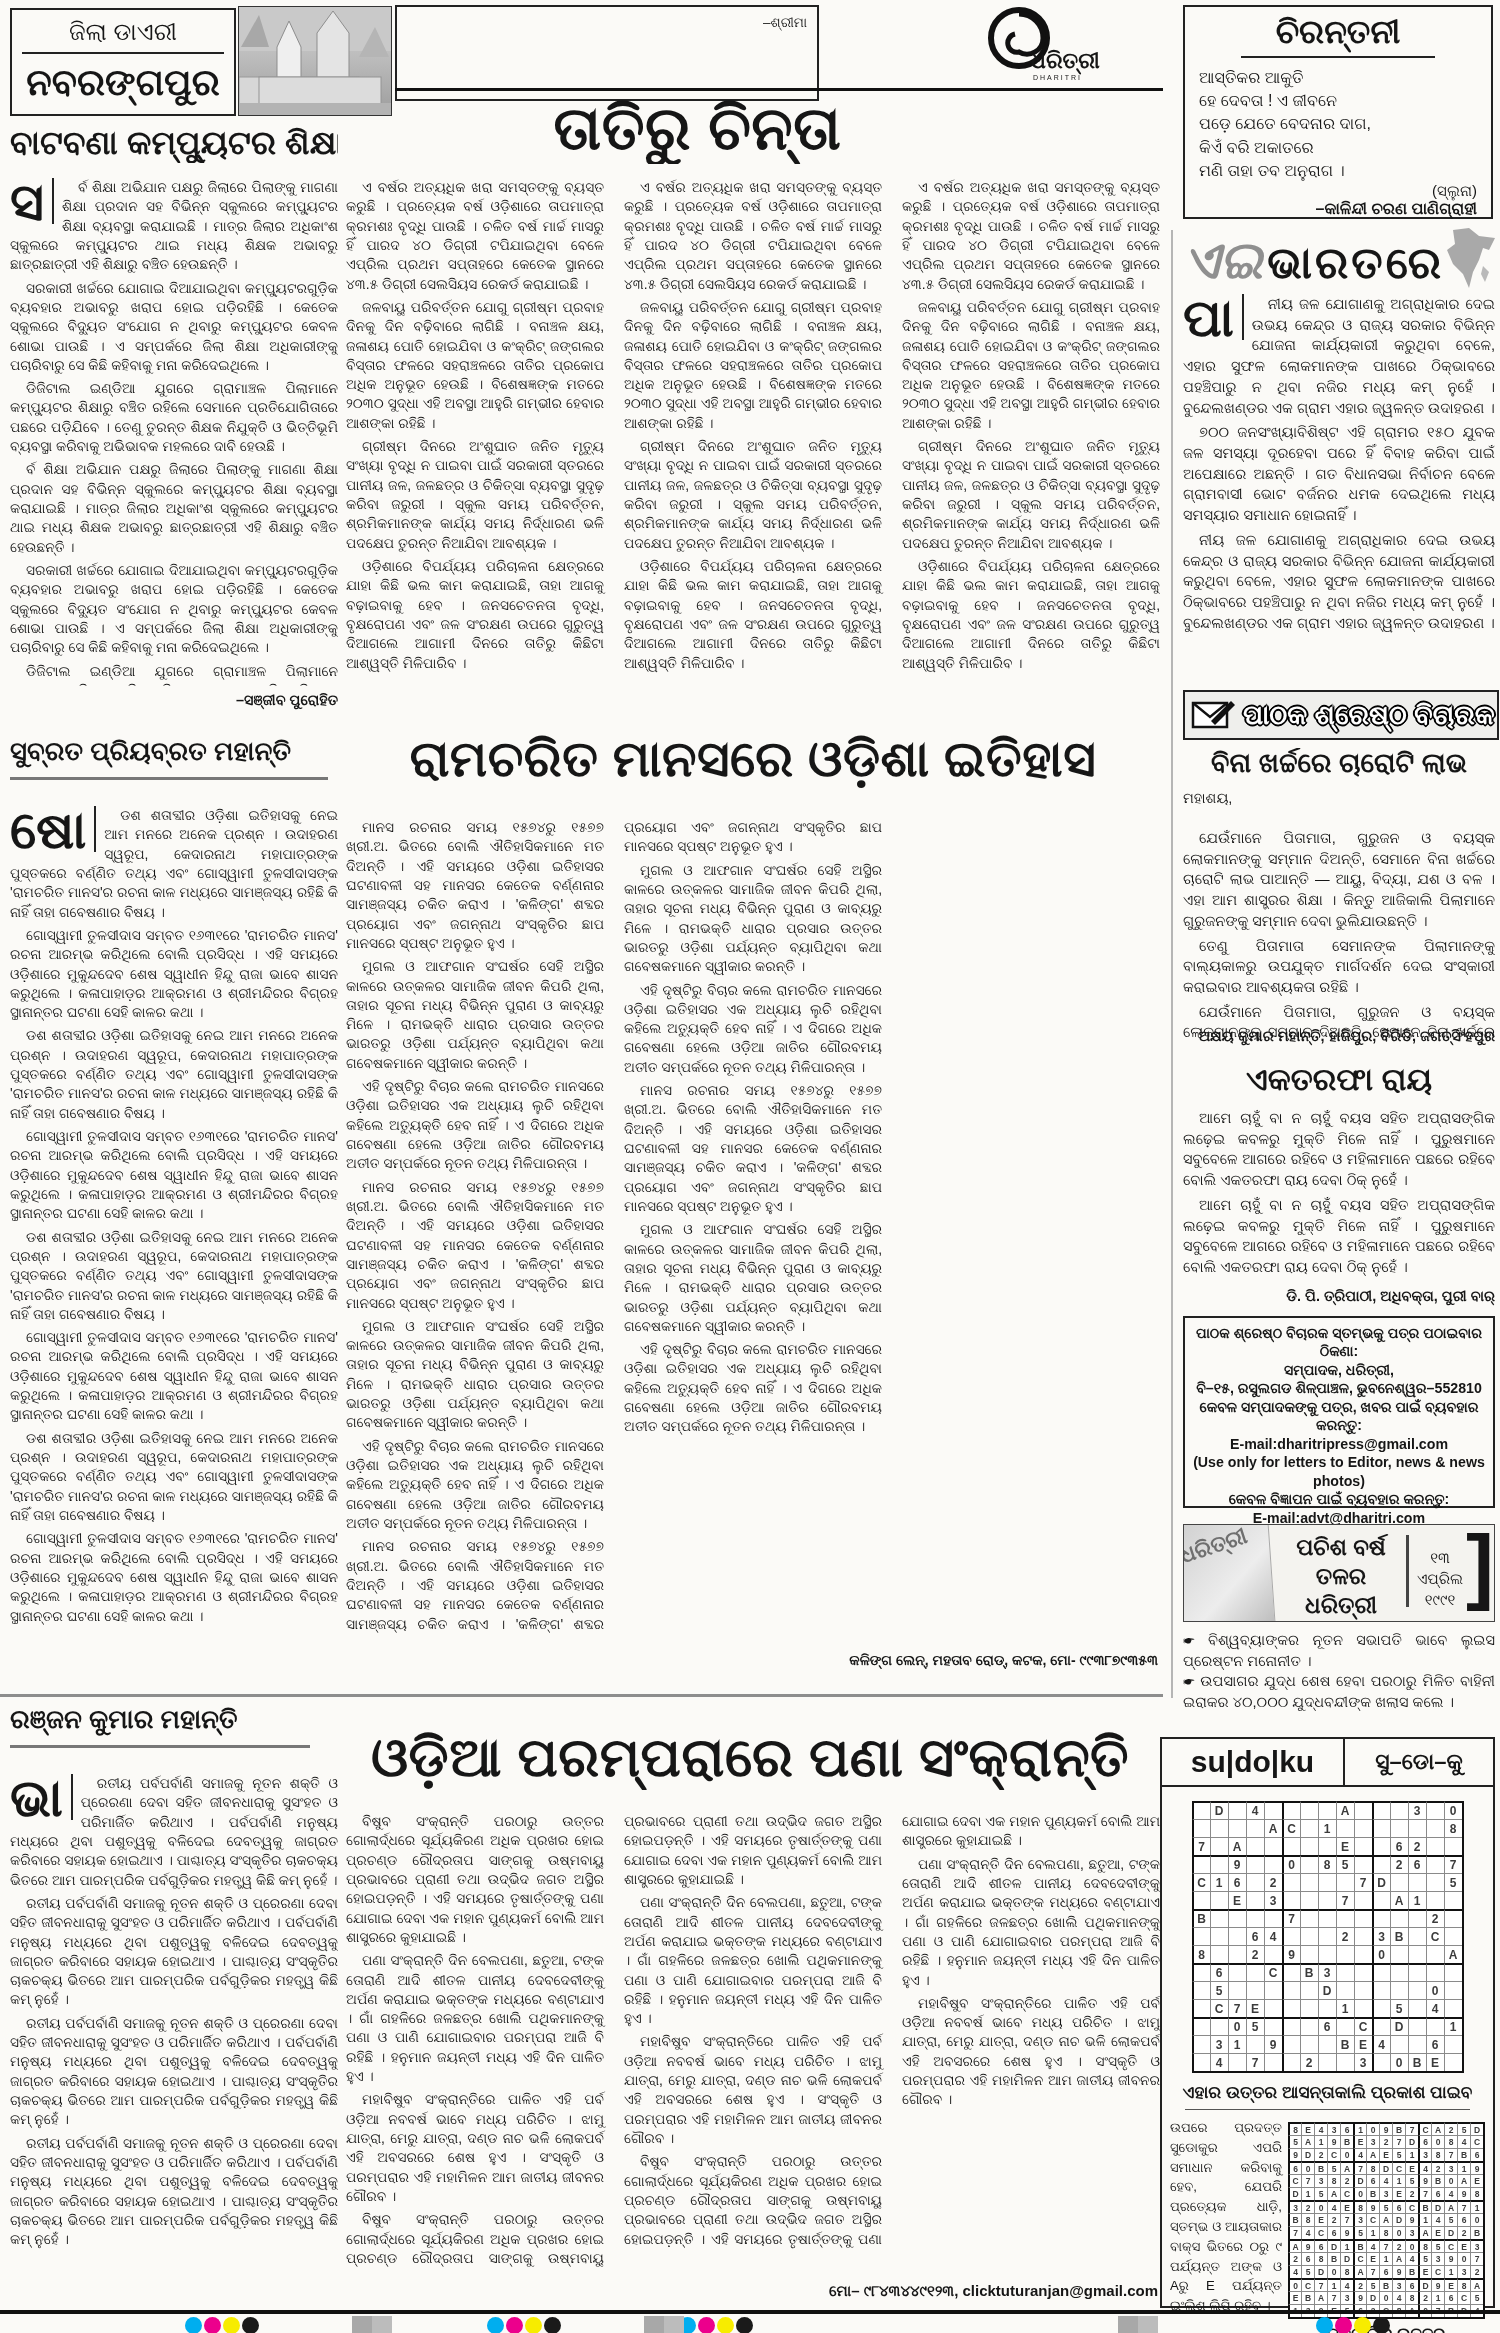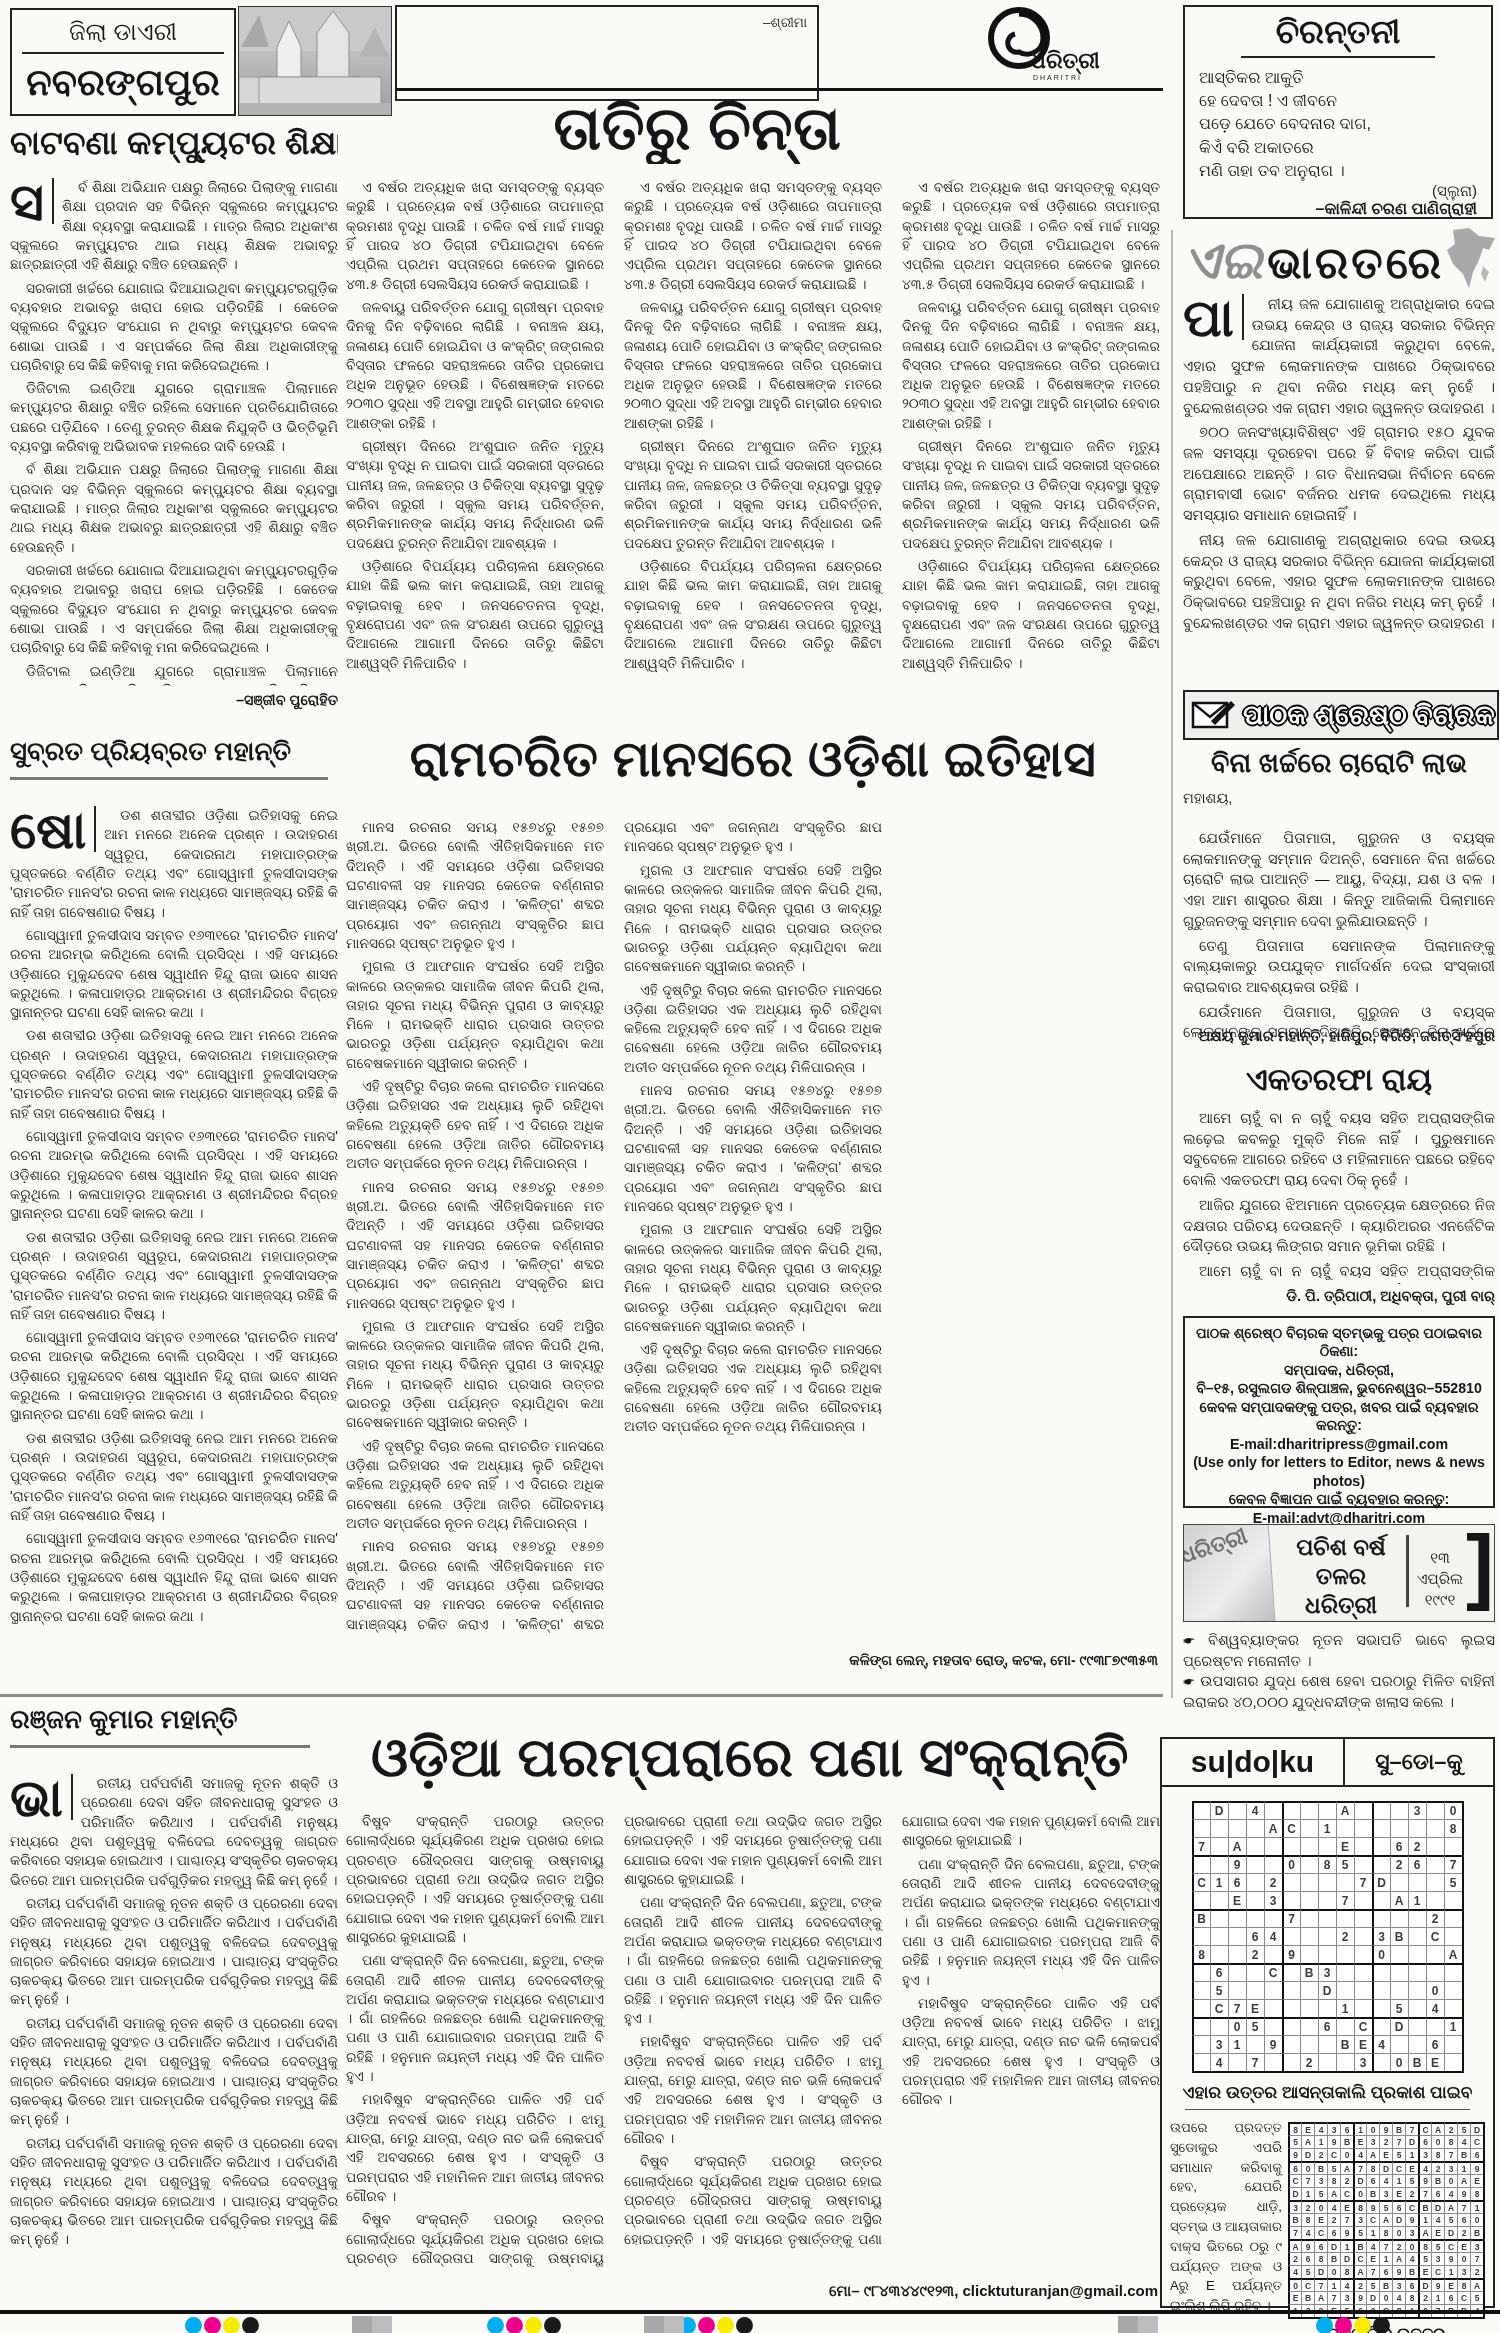--- a/index.html
+++ b/index.html
@@ -207,21 +207,20 @@
   <div class="abs body-md jst ovh" style="left:1183px;top:812px;width:312px;height:212px;margin-top:16px;">
       <p class="bp">ଯେଉଁମାନେ ପିତାମାତା, ଗୁରୁଜନ ଓ ବୟସ୍କ ଲୋକମାନଙ୍କୁ ସମ୍ମାନ ଦିଅନ୍ତି, ସେମାନେ ବିନା ଖର୍ଚ୍ଚରେ ଚାରୋଟି ଲାଭ ପାଆନ୍ତି — ଆୟୁ, ବିଦ୍ୟା, ଯଶ ଓ ବଳ । ଏହା ଆମ ଶାସ୍ତ୍ରର ଶିକ୍ଷା । କିନ୍ତୁ ଆଜିକାଲି ପିଲାମାନେ ଗୁରୁଜନଙ୍କୁ ସମ୍ମାନ ଦେବା ଭୁଲିଯାଉଛନ୍ତି ।</p>
       <p class="bp">ତେଣୁ ପିତାମାତା ସେମାନଙ୍କ ପିଲାମାନଙ୍କୁ ବାଲ୍ୟକାଳରୁ ଉପଯୁକ୍ତ ମାର୍ଗଦର୍ଶନ ଦେଇ ସଂସ୍କାରୀ କରାଇବାର ଆବଶ୍ୟକତା ରହିଛି ।</p>
       <p class="bp">ଯେଉଁମାନେ ପିତାମାତା, ଗୁରୁଜନ ଓ ବୟସ୍କ ଲୋକମାନଙ୍କୁ ସମ୍ମାନ ଦିଅନ୍ତି, ସେମାନେ ବିନା ଖର୍ଚ୍ଚରେ ଚାରୋଟି ଲାଭ ପାଆନ୍ତି — ଆୟୁ, ବିଦ୍ୟା, ଯଶ ଓ ବଳ । ଏହା ଆମ ଶାସ୍ତ୍ରର ଶିକ୍ଷା । କିନ୍ତୁ ଆଜିକାଲି ପିଲାମାନେ ଗୁରୁଜନଙ୍କୁ ସମ୍ମାନ ଦେବା ଭୁଲିଯାଉଛନ୍ତି ।</p>
     </div>
   <div class="abs sign" style="left:1183px;top:1028px;width:312px;">ଅକ୍ଷୟ କୁମାର ମହାନ୍ତି, ହାଜିପୁର, ବିରିଡି, ଜଗତ୍‌ସିଂହପୁର</div>
 
   <div class="abs ctr" style="left:1183px;top:1062px;width:312px;font-size:31px;font-weight:bold;white-space:nowrap;overflow:hidden;">ଏକତରଫା ରାୟ</div>
   <div class="abs body-md jst ovh" style="left:1183px;top:1108px;width:312px;height:176px;">
       <p class="bp">ଆମେ ଚାହୁଁ ବା ନ ଚାହୁଁ ବୟସ ସହିତ ଅପ୍ରାସଙ୍ଗିକ ଲଢ଼େଇ କବଳରୁ ମୁକ୍ତି ମିଳେ ନାହିଁ । ପୁରୁଷମାନେ ସବୁବେଳେ ଆଗରେ ରହିବେ ଓ ମହିଳାମାନେ ପଛରେ ରହିବେ ବୋଲି ଏକତରଫା ରାୟ ଦେବା ଠିକ୍ ନୁହେଁ ।</p>
-      <p class="bp">ଆଜିର ଯୁଗରେ ଝିଅମାନେ ପ୍ରତ୍ୟେକ କ୍ଷେତ୍ରରେ ନିଜ ଦକ୍ଷତାର ପରିଚୟ ଦେଉଛନ୍ତି । କ୍ୟାରିଅରର ଏନର୍ଜେଟିକ ଦୌଡ଼ରେ ଉଭୟ ଲିଙ୍ଗର ସମାନ ଭୂମିକା ରହିଛି ।</p>
       <p class="bp">ଆମେ ଚାହୁଁ ବା ନ ଚାହୁଁ ବୟସ ସହିତ ଅପ୍ରାସଙ୍ଗିକ ଲଢ଼େଇ କବଳରୁ ମୁକ୍ତି ମିଳେ ନାହିଁ । ପୁରୁଷମାନେ ସବୁବେଳେ ଆଗରେ ରହିବେ ଓ ମହିଳାମାନେ ପଛରେ ରହିବେ ବୋଲି ଏକତରଫା ରାୟ ଦେବା ଠିକ୍ ନୁହେଁ ।</p>
     </div>
   <div class="abs sign" style="left:1183px;top:1288px;width:312px;">ଡି. ପି. ତ୍ରିପାଠୀ, ଅଧିବକ୍ତା, ପୁରୀ ବାର୍</div>
 
   <div class="abs boxed ctr" style="left:1183px;top:1316px;width:312px;height:192px;box-sizing:border-box;padding:6px 4px;font-size:14.2px;line-height:1.3;font-weight:bold;">
       <div>ପାଠକ ଶ୍ରେଷ୍ଠ ବିଚାରକ ସ୍ତମ୍ଭକୁ ପତ୍ର ପଠାଇବାର ଠିକଣା:</div>
       <div>ସମ୍ପାଦକ, ଧରିତ୍ରୀ,</div>
       <div>ବି–୧୫, ରସୁଲଗଡ ଶିଳ୍ପାଞ୍ଚଳ, ଭୁବନେଶ୍ୱର–552810</div>
       <div>କେବଳ ସମ୍ପାଦକଙ୍କୁ ପତ୍ର, ଖବର ପାଇଁ ବ୍ୟବହାର କରନ୍ତୁ:</div>
       <div>E-mail:dharitripress@gmail.com</div>

